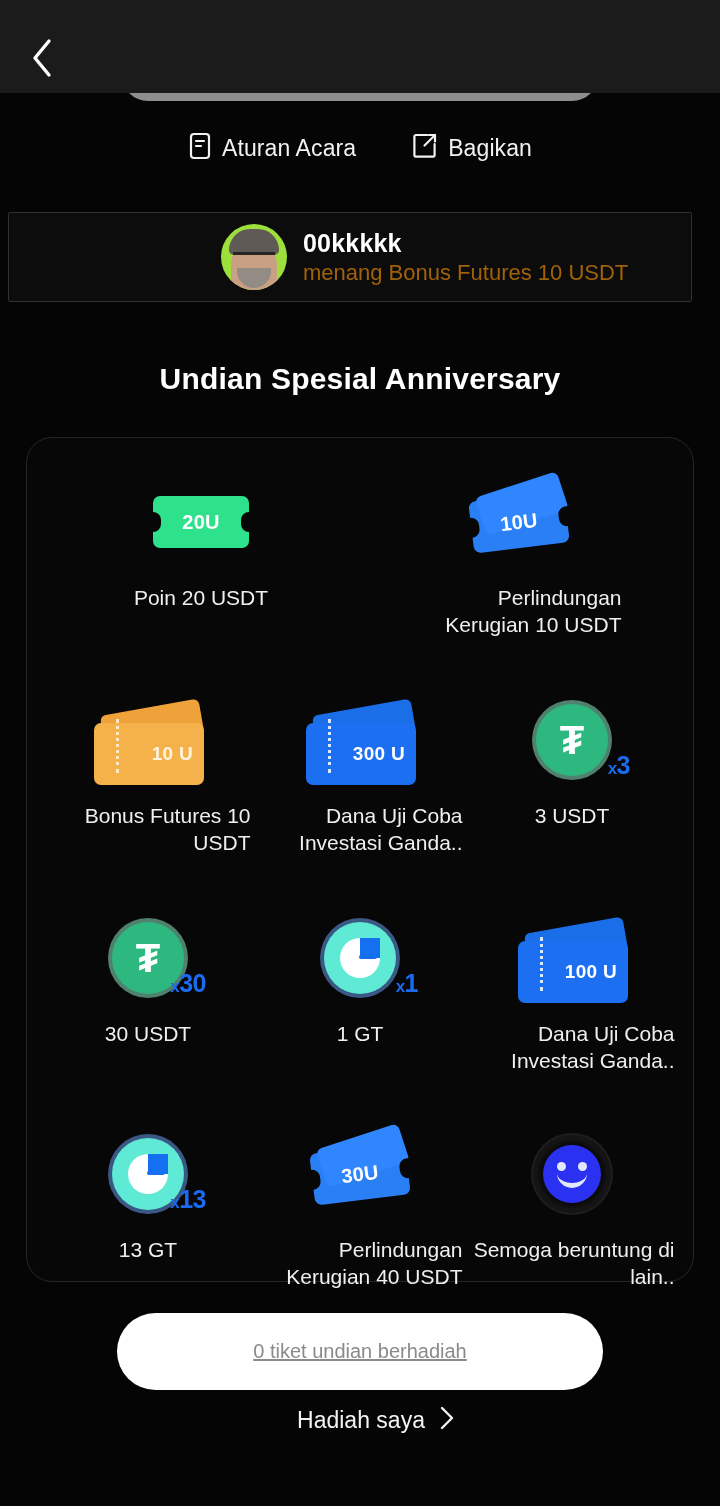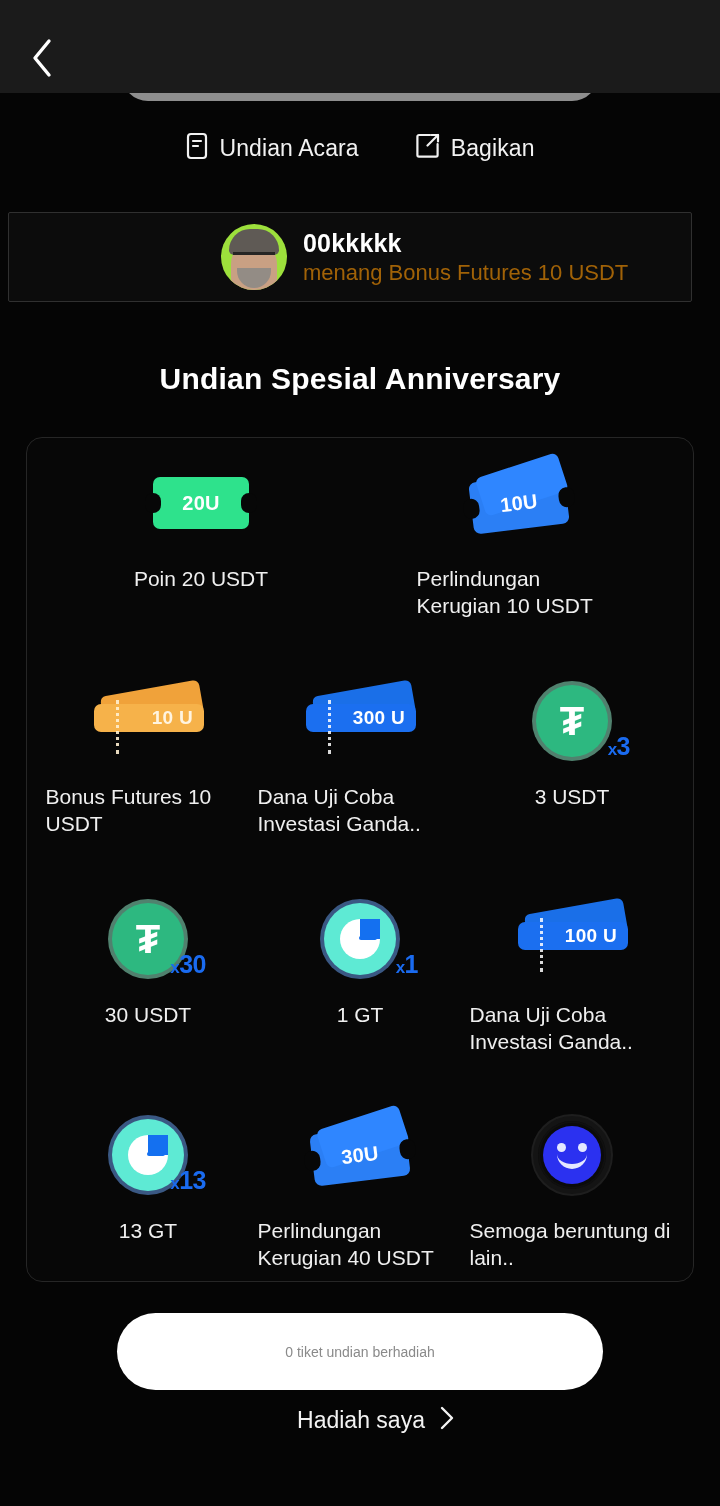--- a/index.html
+++ b/index.html
@@ -185,23 +185,23 @@
   }
 
   
   .prize-card {
     position: absolute;
     top: 437px;
     left: 26px;
     width: 668px;
     height: 845px;
     border: 1px solid #262626;
-    border-radius: 16px;
+    border-radius: 26px;
     background: #070707;
-    padding-top: 19px;
+    padding-top: 38px;
   }
 
   .prize-row {
     display: flex;
     justify-content: center;
   }
   .prize-row.two > .prize { width: 212px; }
   .prize-row.three > .prize { width: 212px; }
   .row-gap-2 { gap: 106px; }
 
@@ -213,21 +213,21 @@
   .prize-art {
     height: 92px;
     display: flex;
     align-items: center;
     justify-content: center;
     position: relative;
     width: 100%;
   }
   .prize-label {
     margin-top: 16px;
-    text-align: left;
+    text-align: right;
     color: #efefef;
     font-size: 21px;
     line-height: 27px;
     max-width: 205px;
   }
   .row3 { margin-top: 56px; }
   .row4 { margin-top: 54px; }
 
   
   .ticket {
@@ -287,21 +287,21 @@
     width: 100px;
     height: 34px;
     border-radius: 6px;
     transform: rotate(-10deg);
   }
   .ts-front {
     position: absolute;
     left: 6px;
     top: 16px;
     width: 110px;
-    height: 28px;
+    height: 62px;
     border-radius: 7px;
     display: flex;
     align-items: center;
     justify-content: flex-end;
     padding-right: 11px;
   }
   .ts-front .tval {
     color: #ffffff;
     font-size: 19px;
     font-weight: 700;
@@ -441,21 +441,22 @@
     cursor: pointer;
   }
   .cta-title {
     color: #0a0a0a;
     font-size: 25px;
     font-weight: 700;
     letter-spacing: .2px;
   }
   .cta-sub {
     color: #8a8a8a;
-    font-size: 14px;
+    font-size: 20px;
+    text-decoration: underline;
   }
 
   .my-prize {
     position: absolute;
     top: 1405px;
     left: 16px;
     width: 720px;
     display: flex;
     align-items: center;
     justify-content: center;
@@ -485,21 +486,21 @@
   </div>
 
   <div class="action-row">
     <div class="action-item">
       <span>
         <svg width="24" height="28" viewBox="0 0 24 28" fill="none">
           <rect x="3" y="2" width="18" height="24" rx="3" stroke="#f2f2f2" stroke-width="2.2"></rect>
           <path d="M8 9 H16 M8 14 H13" stroke="#f2f2f2" stroke-width="2.2" stroke-linecap="round"></path>
         </svg>
       </span>
-      <span class="label">Undian Acara</span>
+      <span class="label">Aturan Acara</span>
     </div>
     <div class="action-item">
       <span>
         <svg width="26" height="28" viewBox="0 0 26 28" fill="none">
           <path d="M15 3 H4 a1.6 1.6 0 0 0-1.6 1.6 V23 a1.6 1.6 0 0 0 1.6 1.6 H21 a1.6 1.6 0 0 0 1.6-1.6 V12" stroke="#f2f2f2" stroke-width="2.2" stroke-linecap="round"></path>
           <path d="M12.5 13.5 L23 3" stroke="#f2f2f2" stroke-width="2.2" stroke-linecap="round"></path>
           <path d="M16.5 3 H23 V9.5" stroke="#f2f2f2" stroke-width="2.2" stroke-linecap="round" stroke-linejoin="round"></path>
         </svg>
       </span>
       <span class="label">Bagikan</span>

